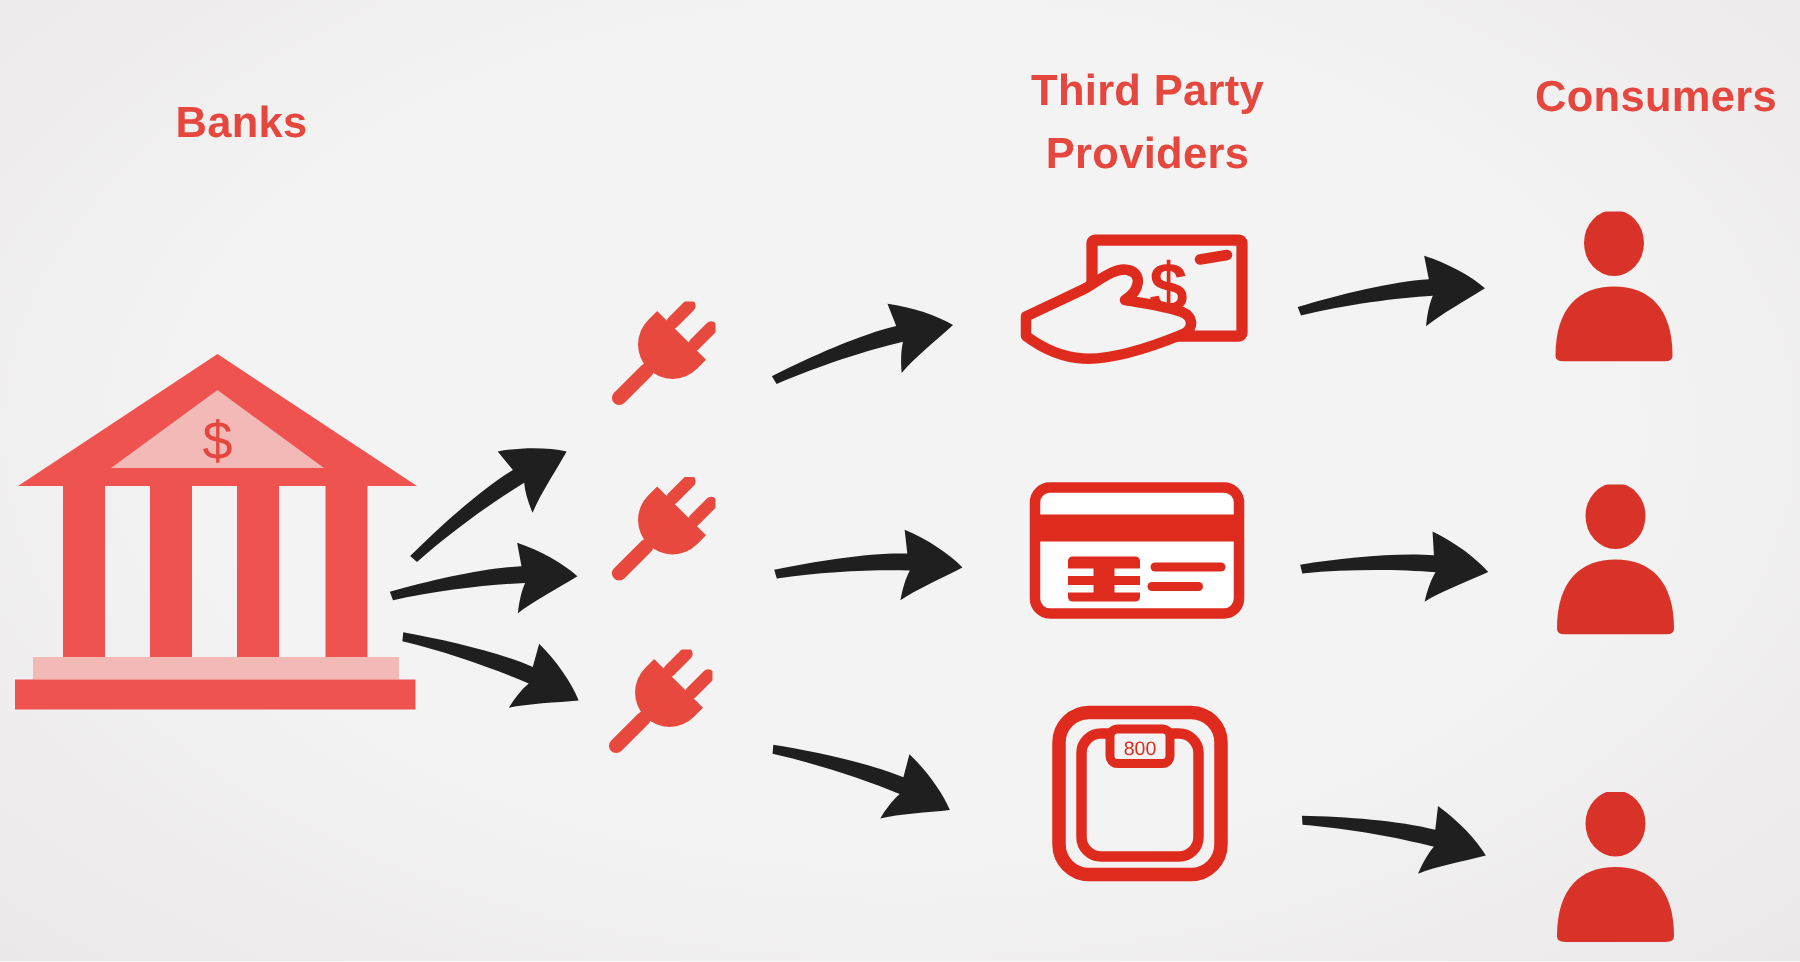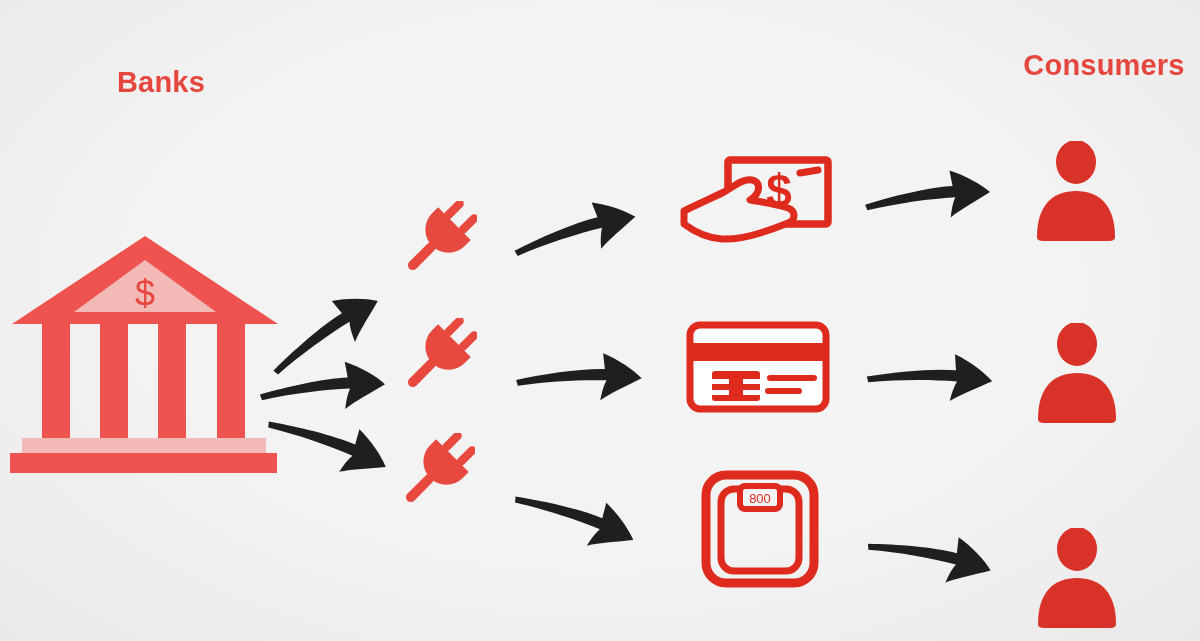--- a/index.html
+++ b/index.html
@@ -59,20 +59,21 @@
         <rect x="77" y="92" width="16" height="58" rx="8"></rect>
       </g>
       <g id="person-shape" style="fill:var(--person-fill,#d93228)">
         <ellipse cx="41" cy="21" rx="20" ry="22"></ellipse>
         <path d="M2 96 C2 64 18 50 41 50 C64 50 80 64 80 96 C80 99.5 77 100 73 100 L9 100 C5 100 2 99.5 2 96 Z"></path>
       </g>
     </defs>
   </svg>
 
   <div class="hdr hdr-banks">Banks</div>
+  <div class="hdr hdr-tpp">Third Party Providers</div>
   <div class="hdr hdr-consumers">Consumers</div>
 
   <svg class="node bank-svg" viewBox="0 0 272 240">
     <polygon points="137,2 4,90 270,90" style="fill:var(--bank-main,#ee5350)"></polygon>
     <polygon points="137,26 66,78 208,78" style="fill:var(--bank-light,#f3b9b6)"></polygon>
     <text x="137" y="72" text-anchor="middle" font-size="36" style="fill:var(--accent,#e5463e)">$</text>
     <rect x="34" y="90" width="28" height="114" style="fill:var(--bank-main,#ee5350)"></rect>
     <rect x="92" y="90" width="28" height="114" style="fill:var(--bank-main,#ee5350)"></rect>
     <rect x="150" y="90" width="28" height="114" style="fill:var(--bank-main,#ee5350)"></rect>
     <rect x="209" y="90" width="28" height="114" style="fill:var(--bank-main,#ee5350)"></rect>

